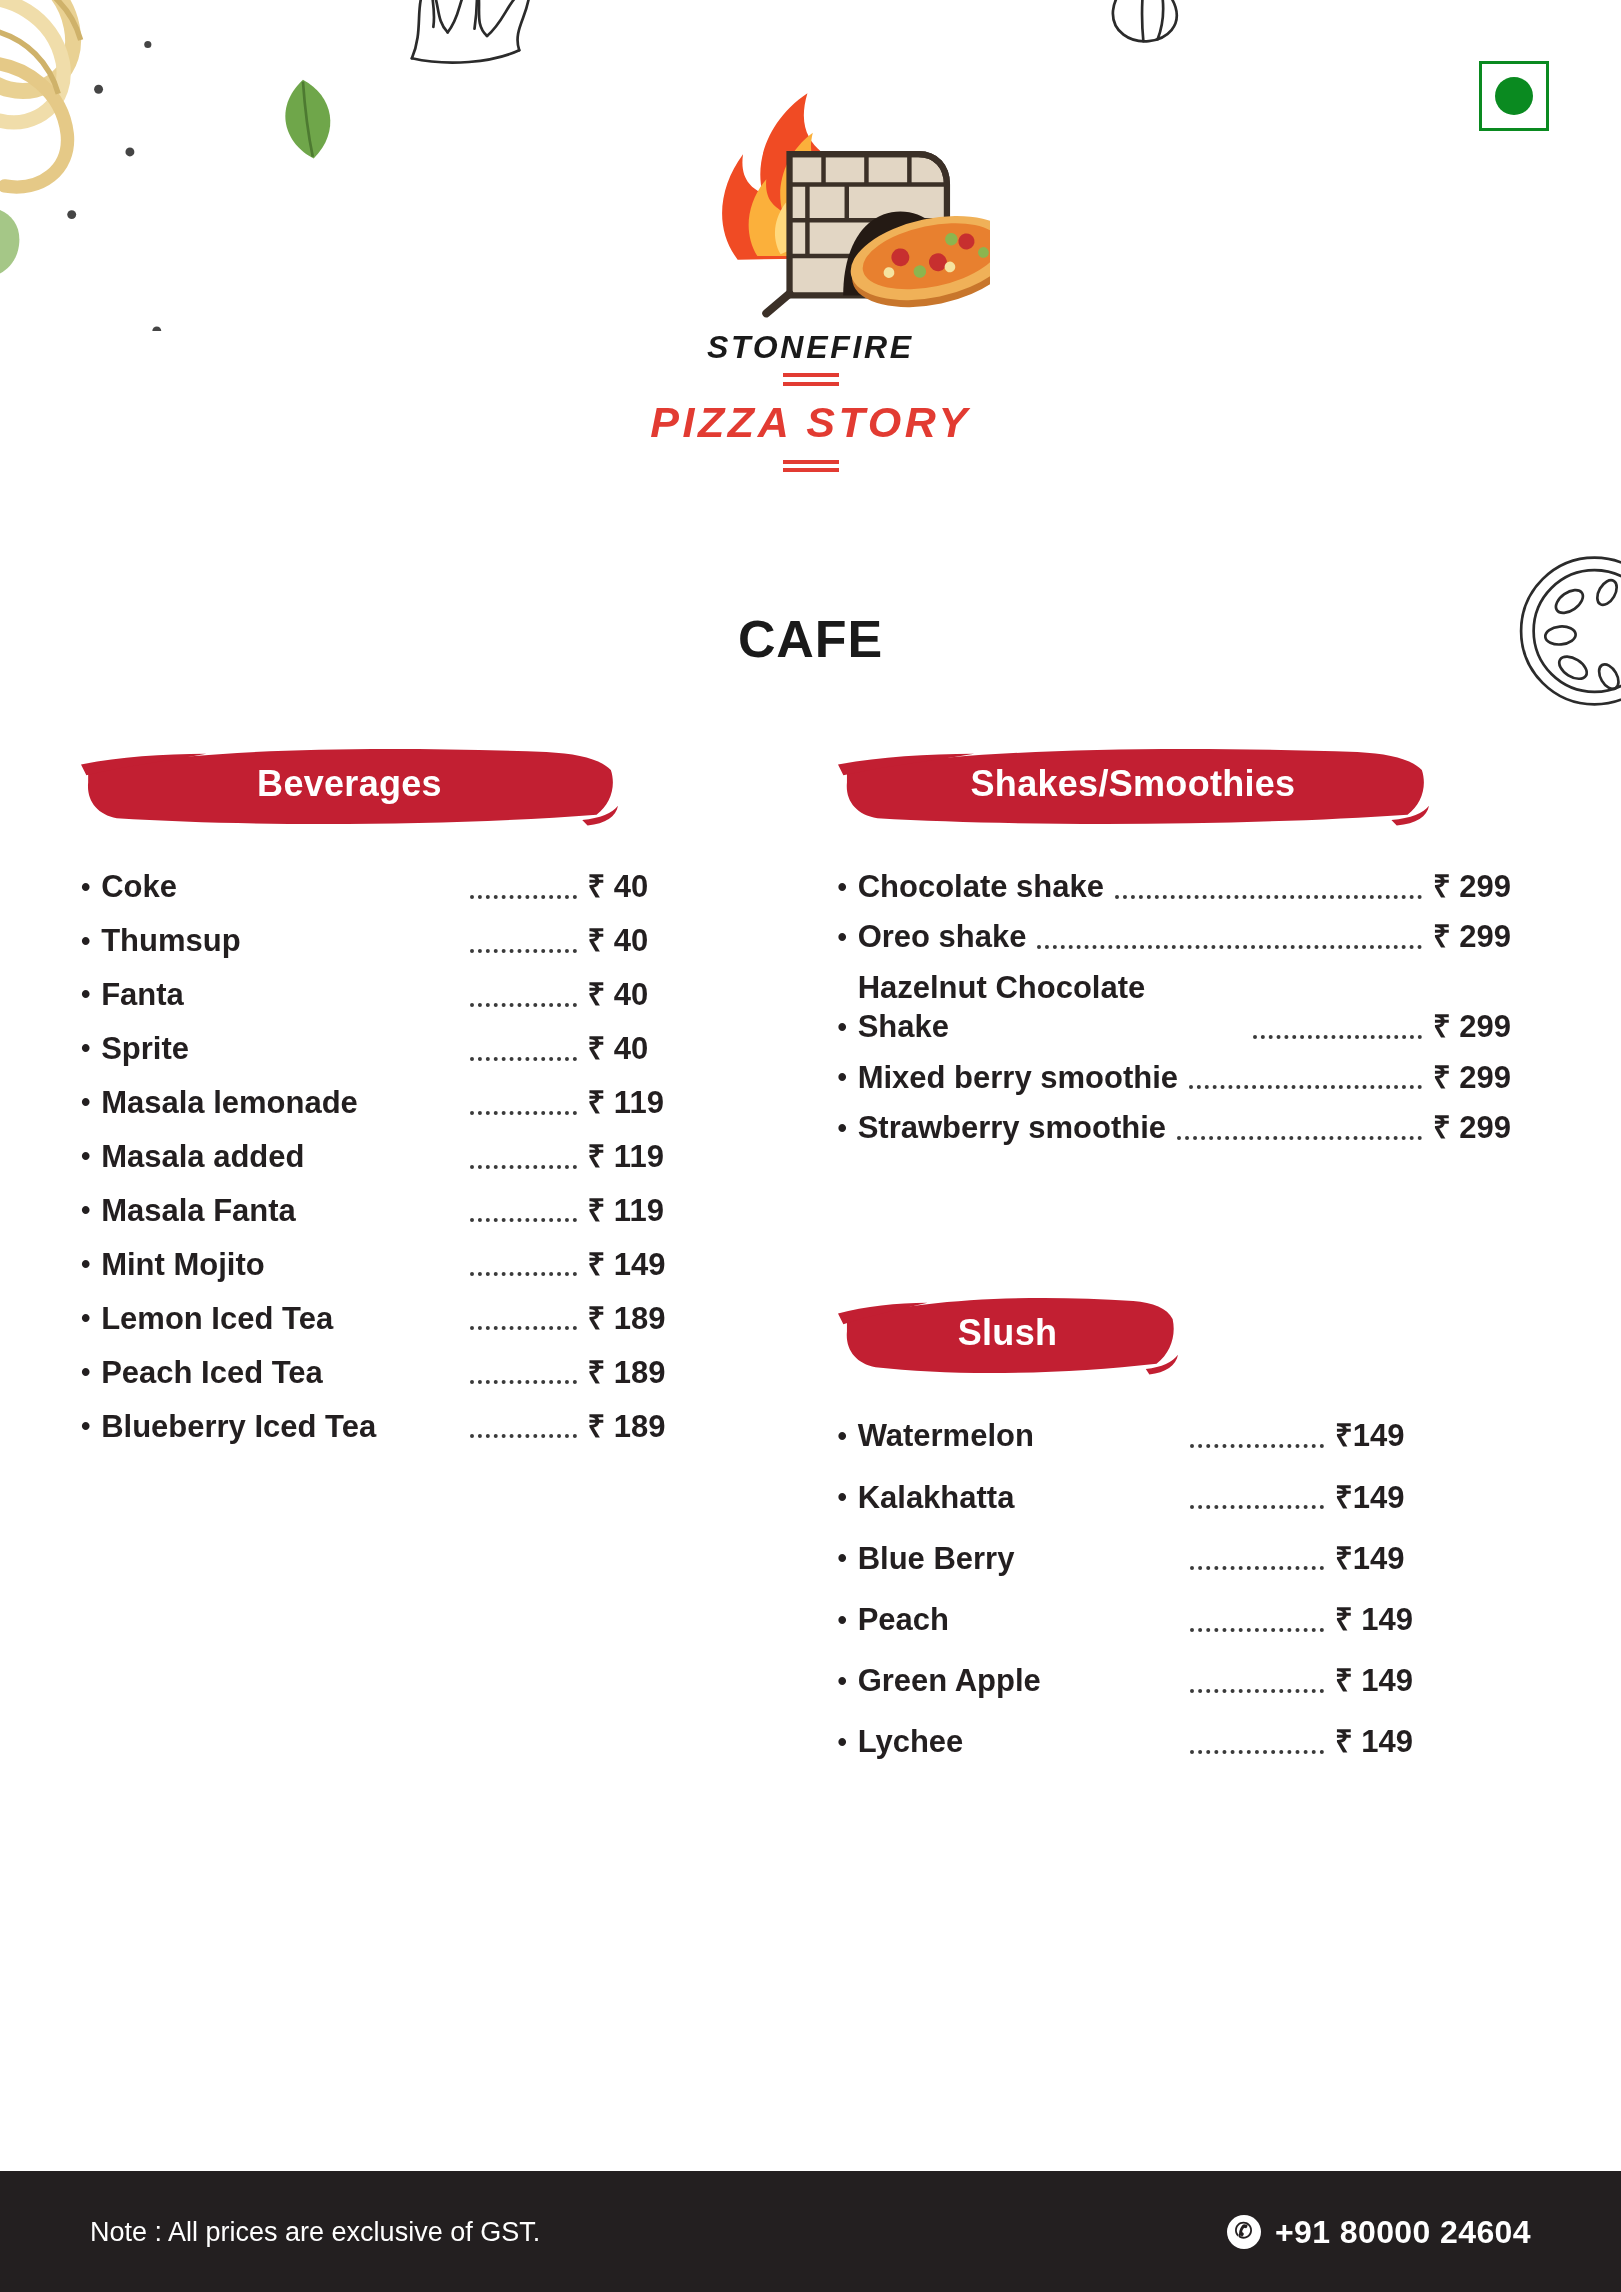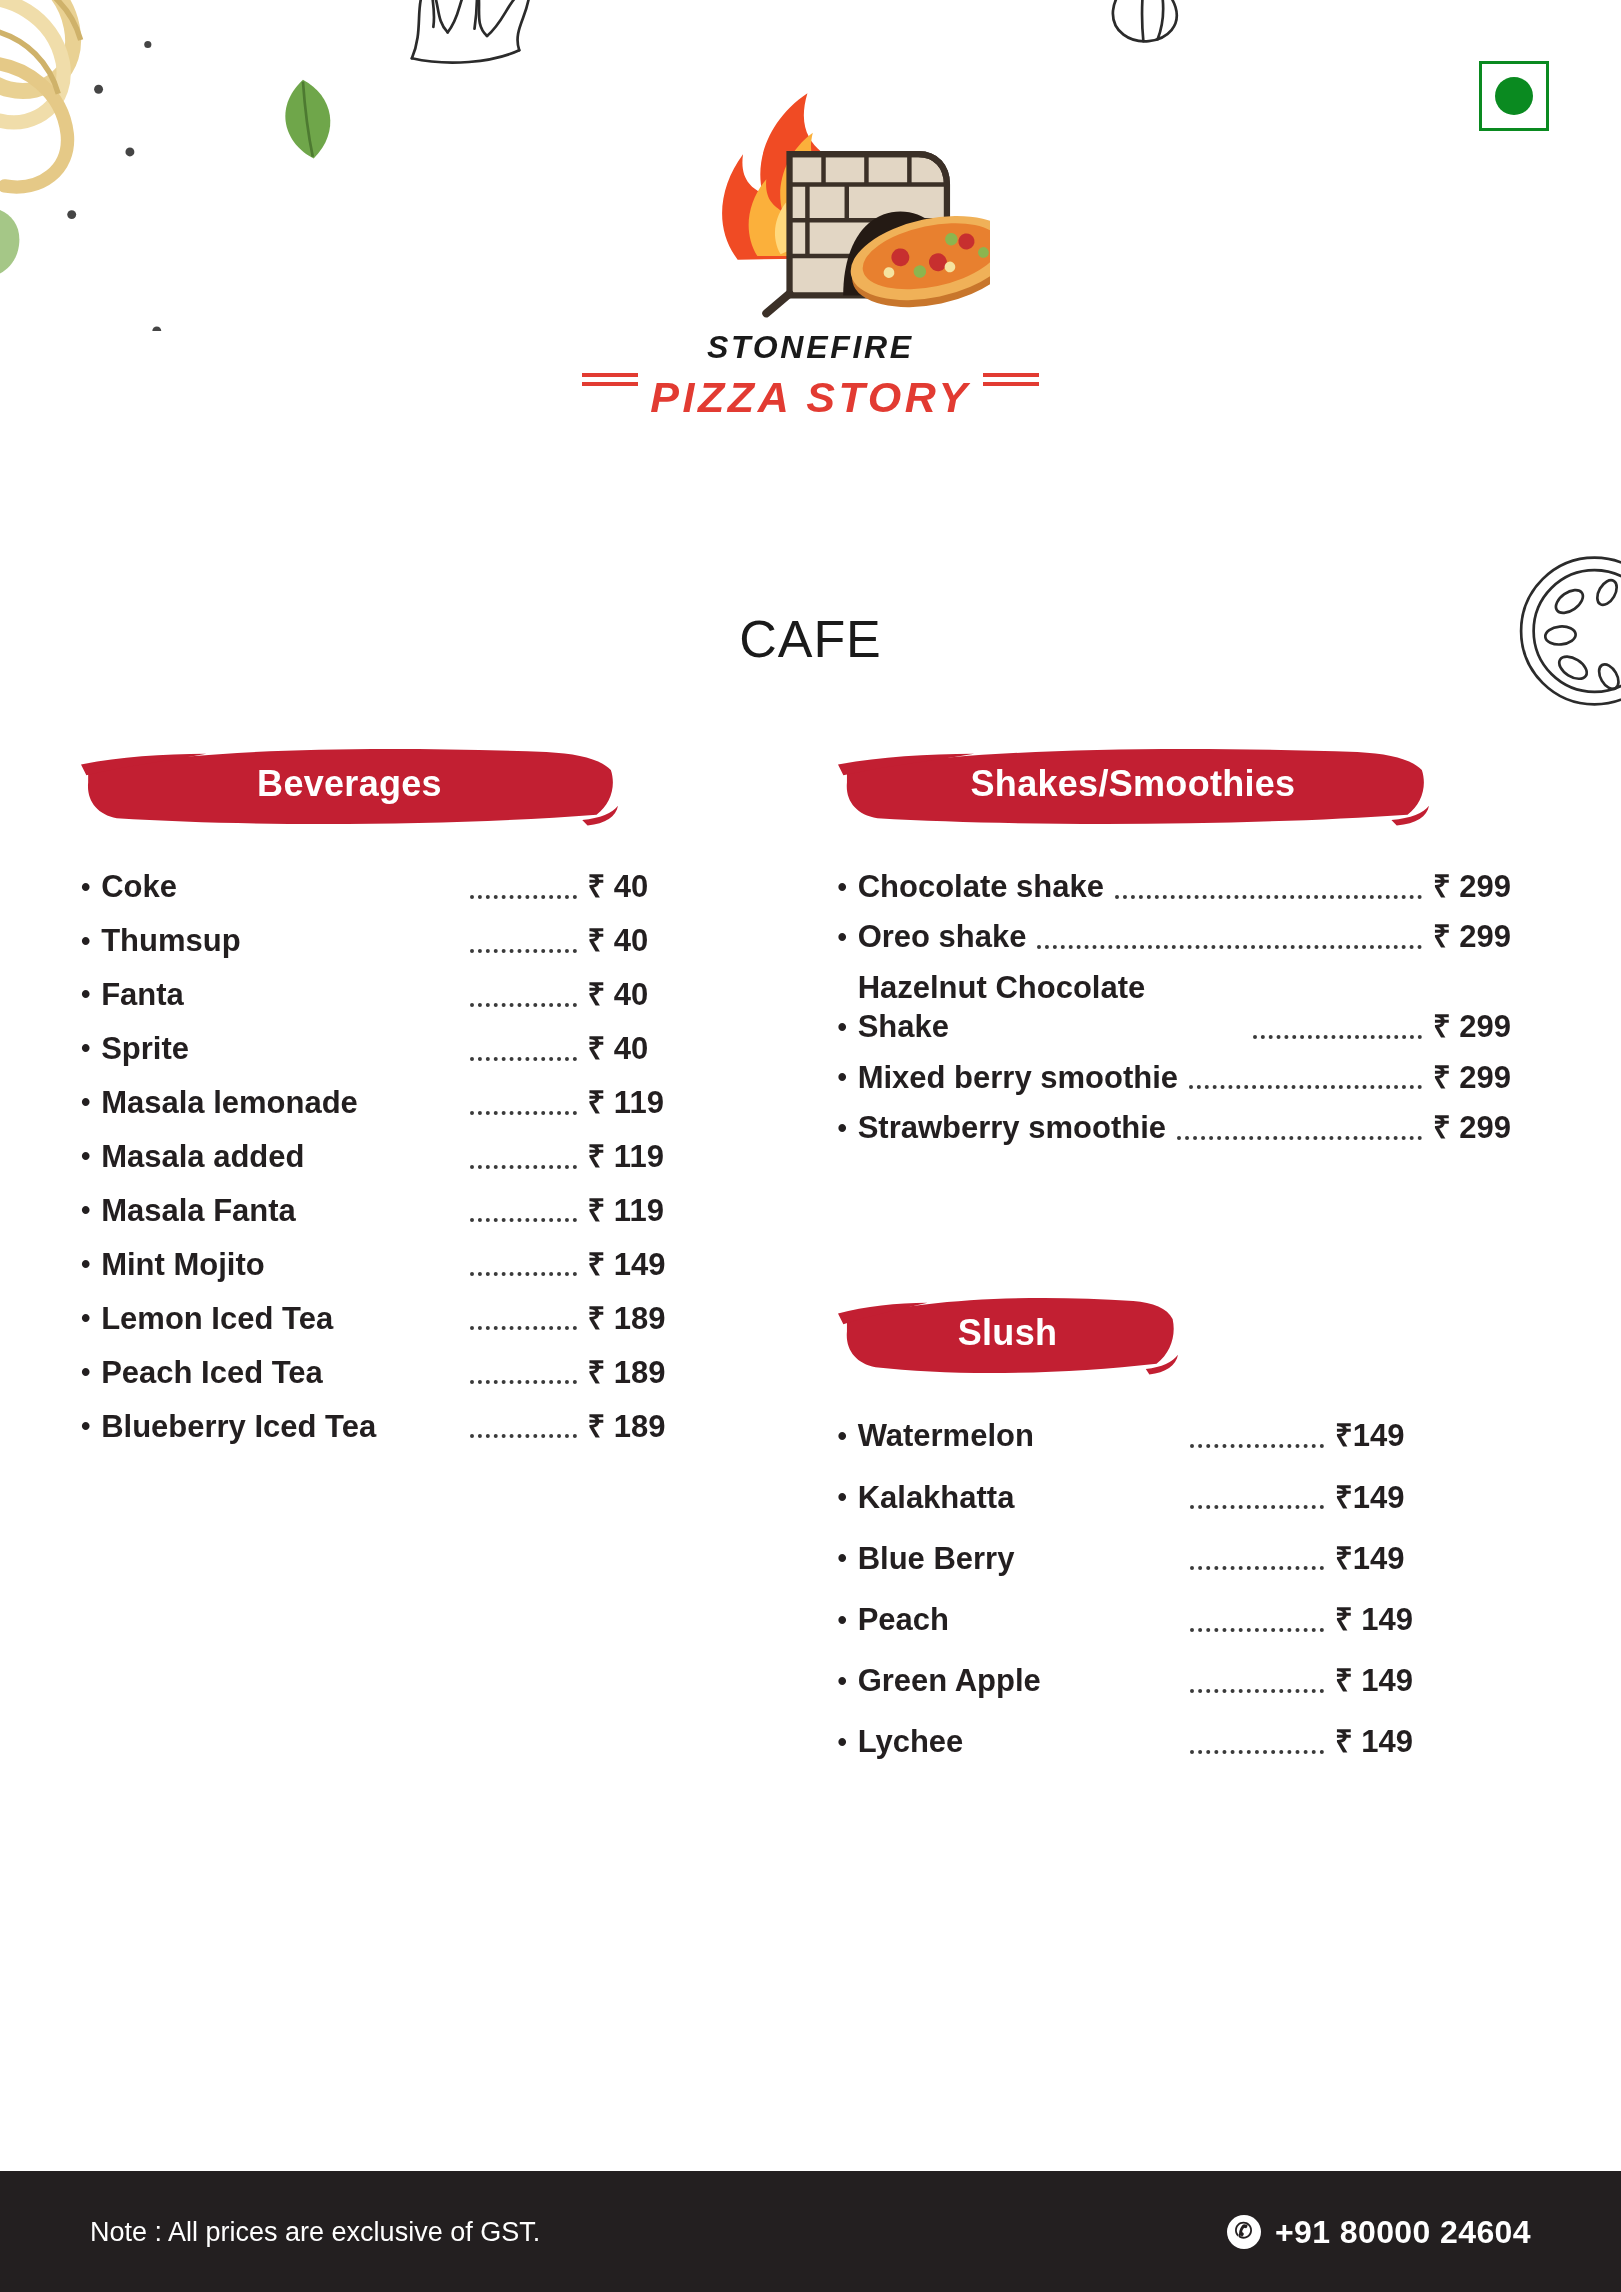--- a/index.html
+++ b/index.html
@@ -98,22 +98,24 @@
   }
   .logo-name {
     font-size: 32px;
     font-weight: 700;
     letter-spacing: 2.7px;
     color: #1a1a1a;
     margin-top: -38px;
   }
   .logo-sub-wrap {
     display: flex;
+    align-items: center;
     gap: 12.5px;
     margin-top: 7.2px;
+    flex-direction: column;
   }
   .logo-sub {
     font-size: 43px;
     font-weight: 800;
     letter-spacing: 3.6px;
     color: #e23b32;
     font-family: "Liberation Sans", sans-serif;
   }
   .logo-rule {
     width: 56px;
@@ -125,21 +127,21 @@
   }
 
   
   .page-title {
     position: absolute;
     left: 0;
     right: 0;
     top: 609px;
     text-align: center;
     font-size: 52px;
-    font-weight: 400;
+    font-weight: 700;
     letter-spacing: 0.9px;
     color: #1a1a1a;
   }
 
   
   .columns {
     position: absolute;
     top: 743px;
     left: 81px;
     right: 81px;

